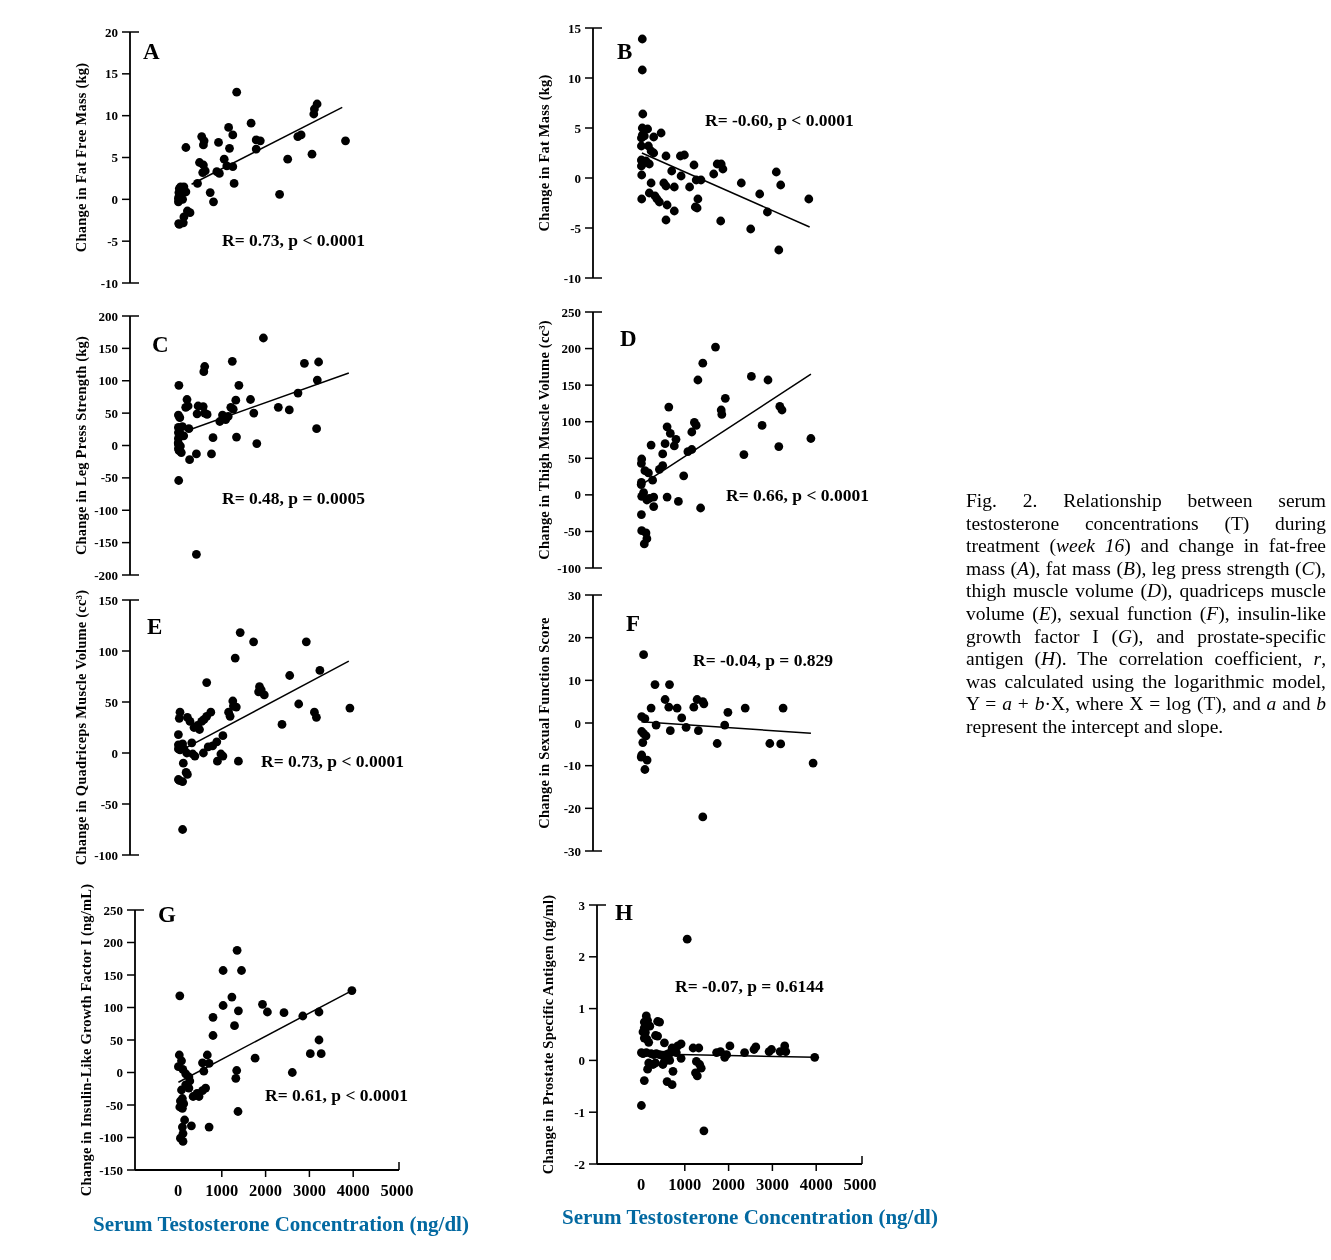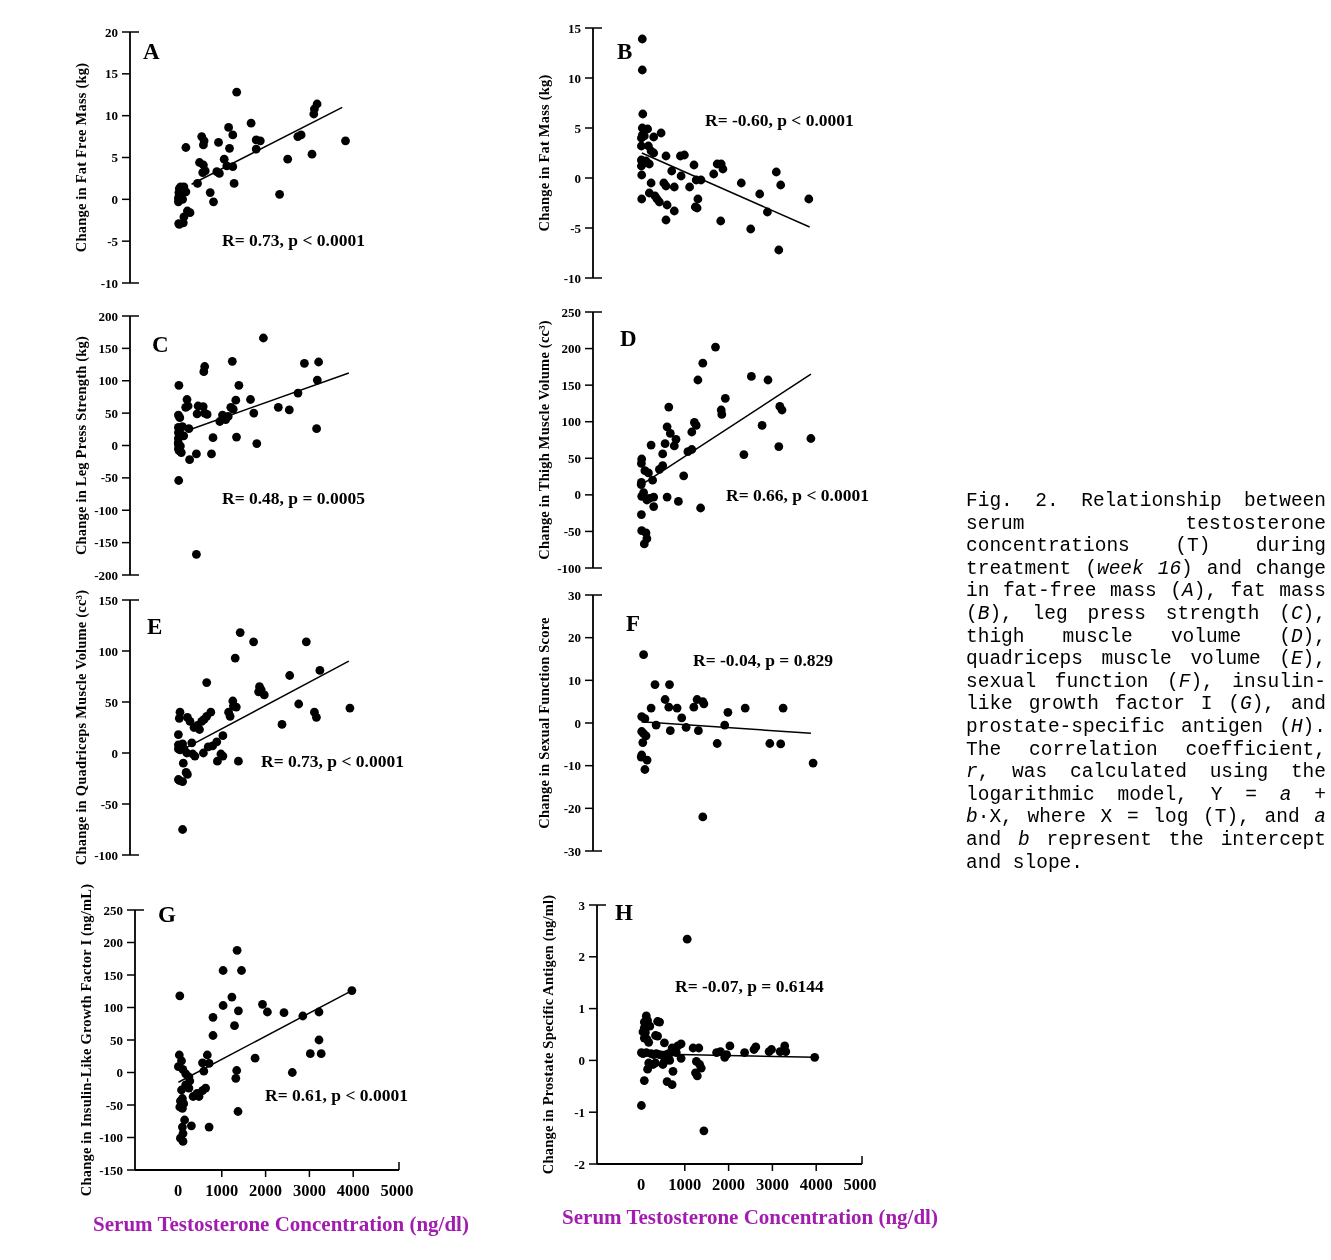--- a/index.html
+++ b/index.html
@@ -11,25 +11,25 @@
   .tick{stroke-width:1.5;}
   .trend{stroke-width:1.5;}
   .pt{fill:#000;stroke:none;}
   #plots-svg text{fill:#000;font-family:"Liberation Serif",serif;}
   .ytick{font-size:13px;font-weight:bold;}
   .xtick{font-size:16.5px;font-weight:bold;}
   .ylab{font-size:14.5px;font-weight:bold;letter-spacing:.2px;}
   .letter{font-size:23px;font-weight:bold;}
   .ann{font-size:17.5px;font-weight:bold;}
   .xlabel{position:absolute;transform:translateX(-50%);white-space:nowrap;
-          font-weight:bold;font-size:21px;color:#a21caf;}
+          font-weight:bold;font-size:21px;color:#0369a1;}
   .xlabel-left{left:281px;top:1212px;}
   .xlabel-right{left:750px;top:1205px;}
   .caption{position:absolute;left:966px;top:490px;width:360px;
-           font-size:19.5px;line-height:22.6px;text-align:justify;color:#000;font-family:Liberation Mono, monospace;}
+           font-size:19.5px;line-height:22.6px;text-align:justify;color:#000;}
 </style>
 </head>
 <body>
 
 <div class="page">
   <svg id="plots-svg" width="1331" height="1260">
       <g>
         <line x1="130" y1="32" x2="130" y2="283" class="ax"></line>
         <line x1="130" y1="32" x2="139" y2="32" class="tick"></line>
         <line x1="130" y1="283" x2="139" y2="283" class="tick"></line>

